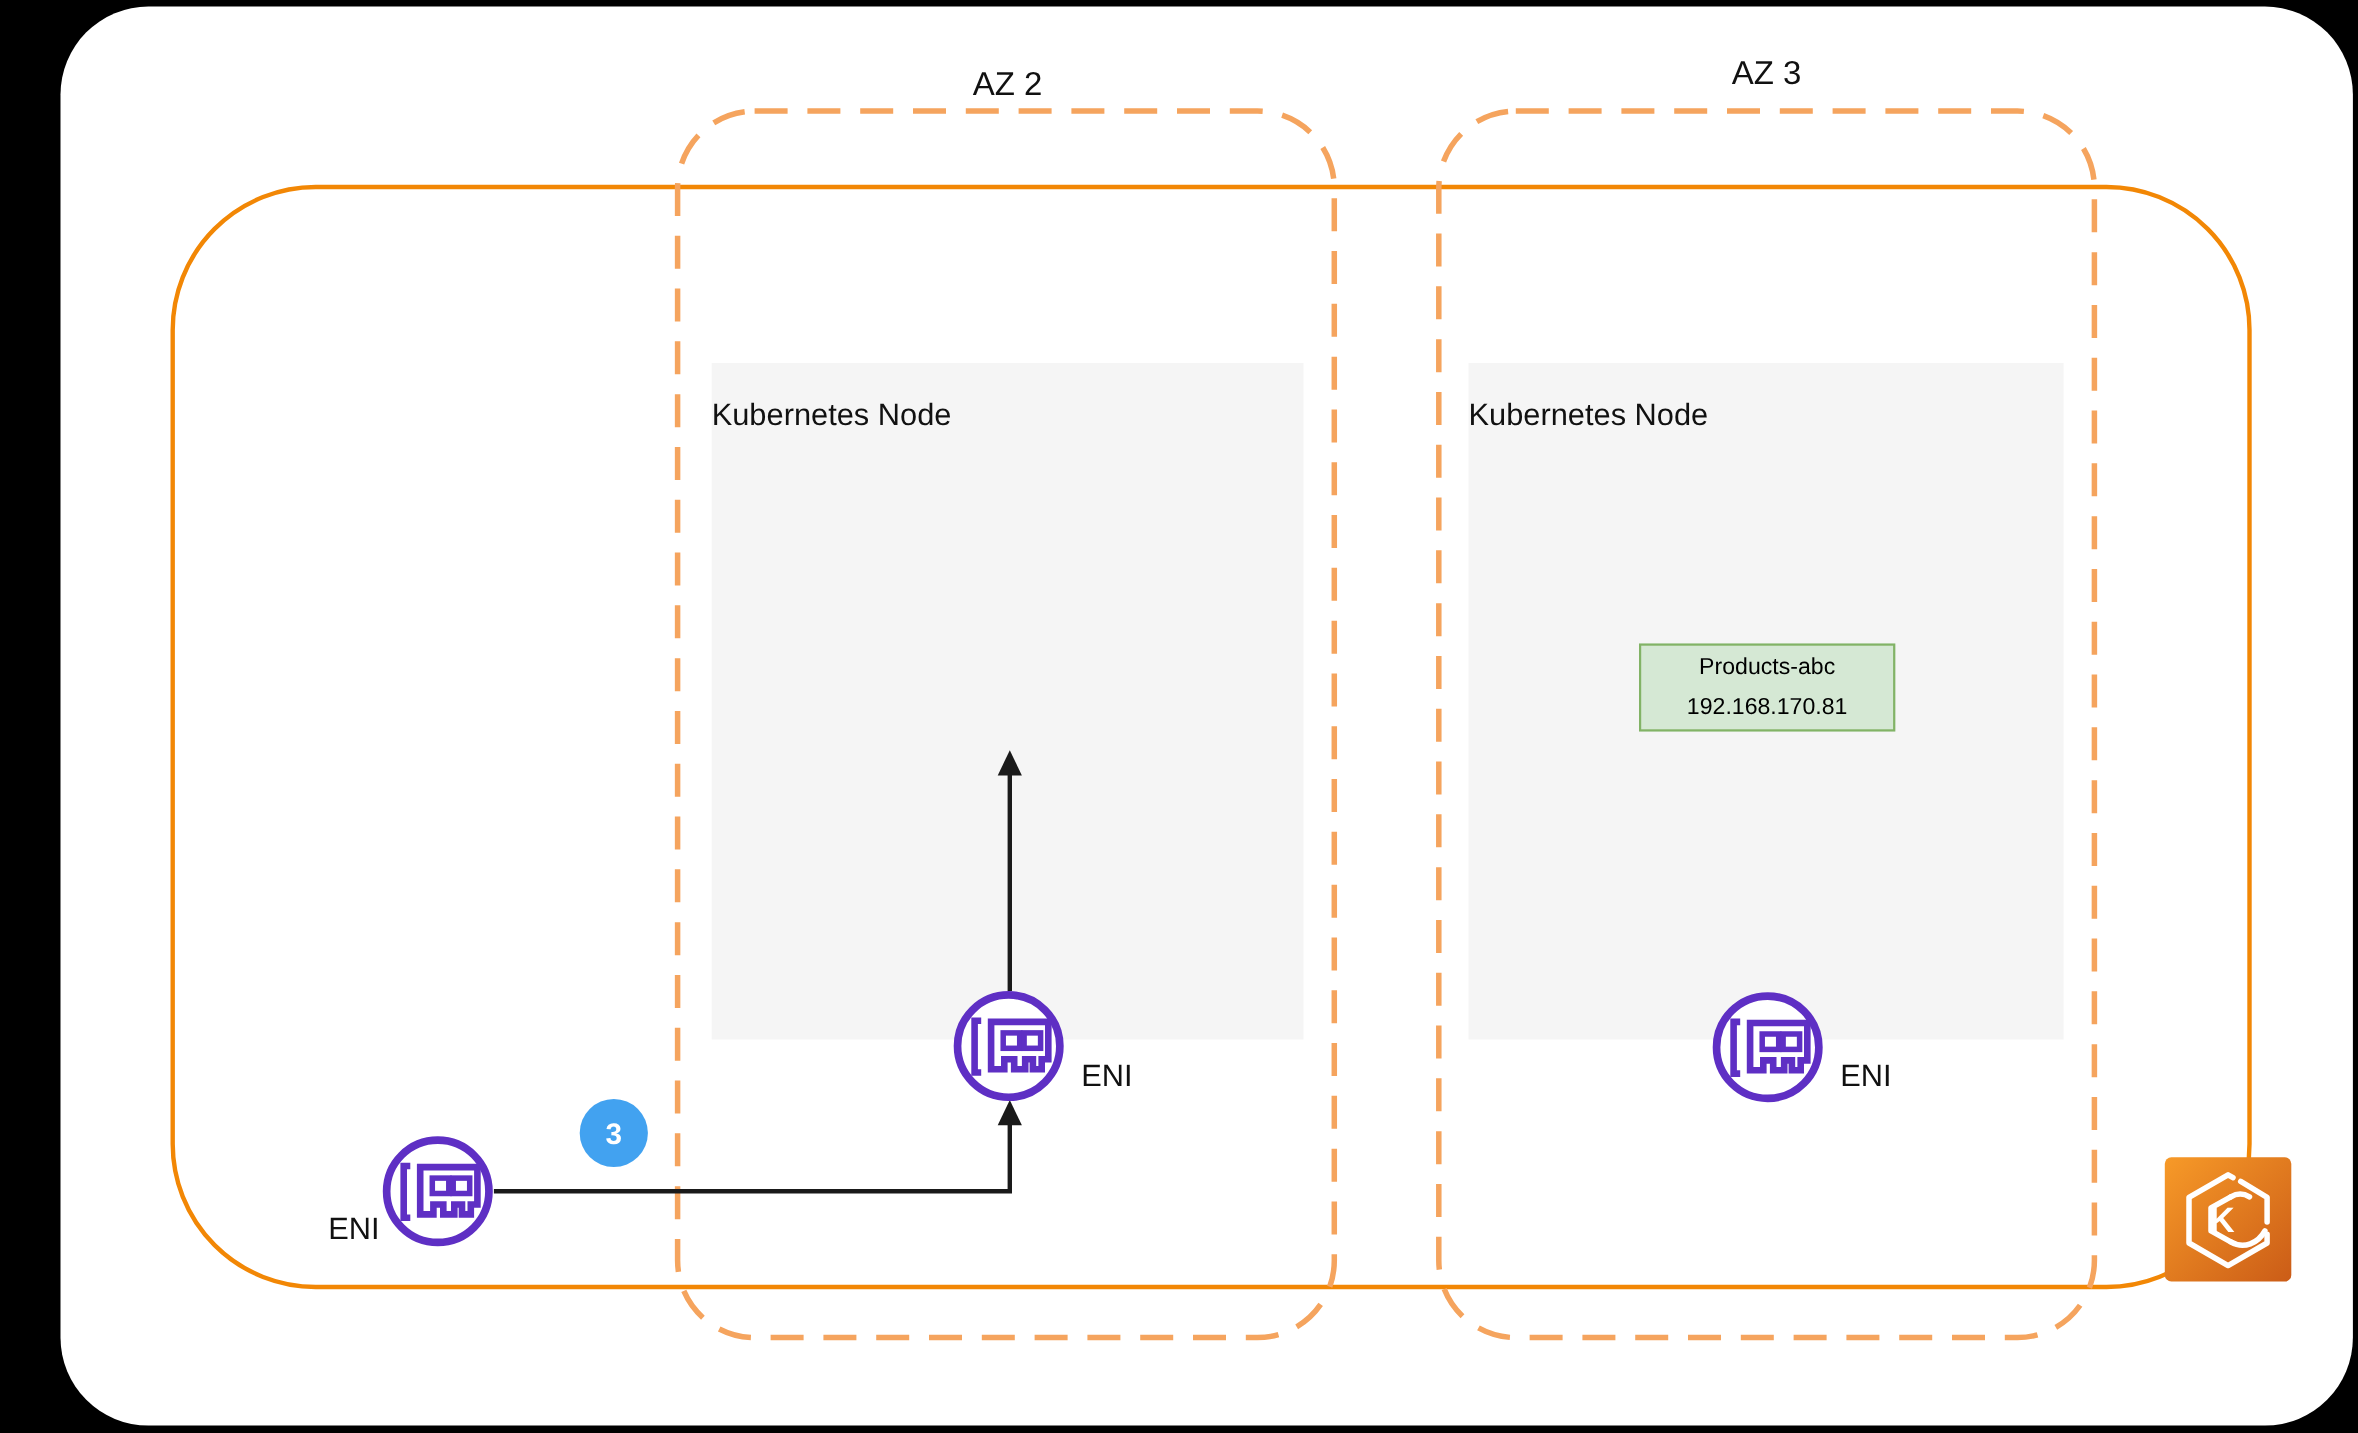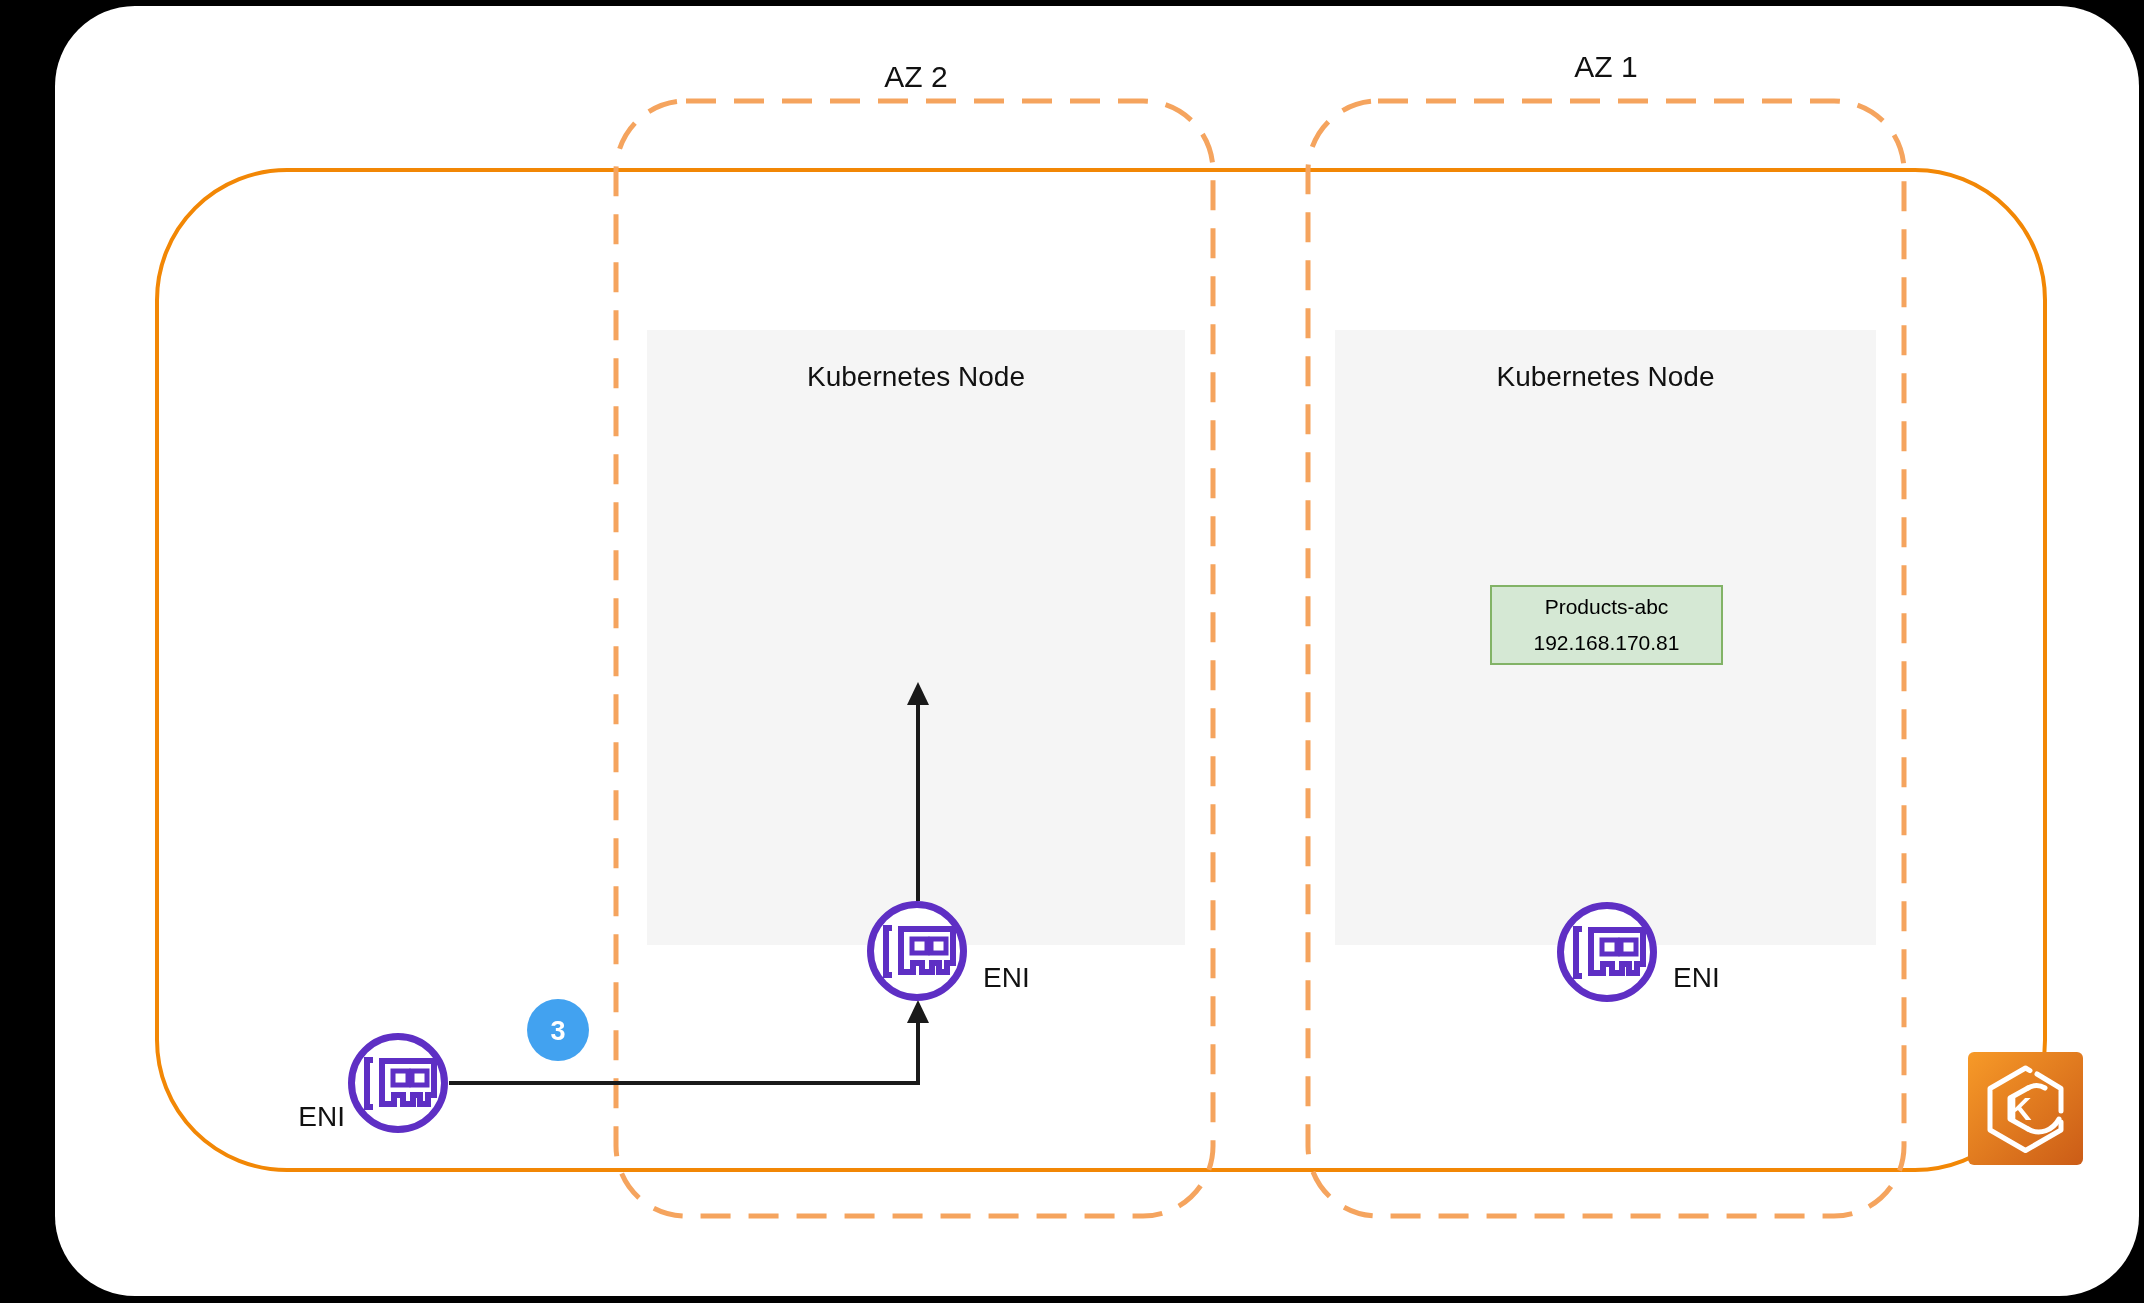--- a/index.html
+++ b/index.html
@@ -16,21 +16,21 @@
     width:2084px;height:1290px;
     background:#fff;border-radius:80px;
   }
   .node-box{
     position:absolute;
     background:#F5F5F5;
     width:538px;height:615px;top:330px;
   }
   .node-title{
     position:absolute;top:361px;
-    font-size:28px;color:#111;text-align:center;
+    font-size:28px;color:#111;text-align:left;
   }
   .pod-box{
     position:absolute;
     background:#D5E8D4;border:2px solid #82B366;
     box-sizing:border-box;
     display:flex;flex-direction:column;justify-content:center;align-items:center;
     font-size:21px;color:#000;line-height:1.7;text-align:center;
   }
   .az-label{
     position:absolute;transform:translateX(-50%);
@@ -42,21 +42,21 @@
   svg.overlay{position:absolute;left:0;top:0;z-index:5;}
 </style>
 </head>
 <body>
 
 <div class="stage">
 
   <div class="canvas"></div>
 
   <div class="az-label" style="left:891px;top:60px;">AZ 2</div>
-  <div class="az-label" style="left:1581px;top:50px;">AZ 1</div>
+  <div class="az-label" style="left:1581px;top:50px;">AZ 3</div>
 
   <div class="node-box" style="left:622px;"></div>
   <div class="node-title" style="left:622px;width:538px;">Kubernetes Node</div>
 
   <div class="node-box" style="left:1310px;width:541px;"></div>
   <div class="node-title" style="left:1310px;width:541px;">Kubernetes Node</div>
   <div class="pod-box" style="left:1465px;top:585px;width:233px;height:80px;justify-content:center;">
     <div>Products-abc</div>
     <div>192.168.170.81</div>
   </div>

